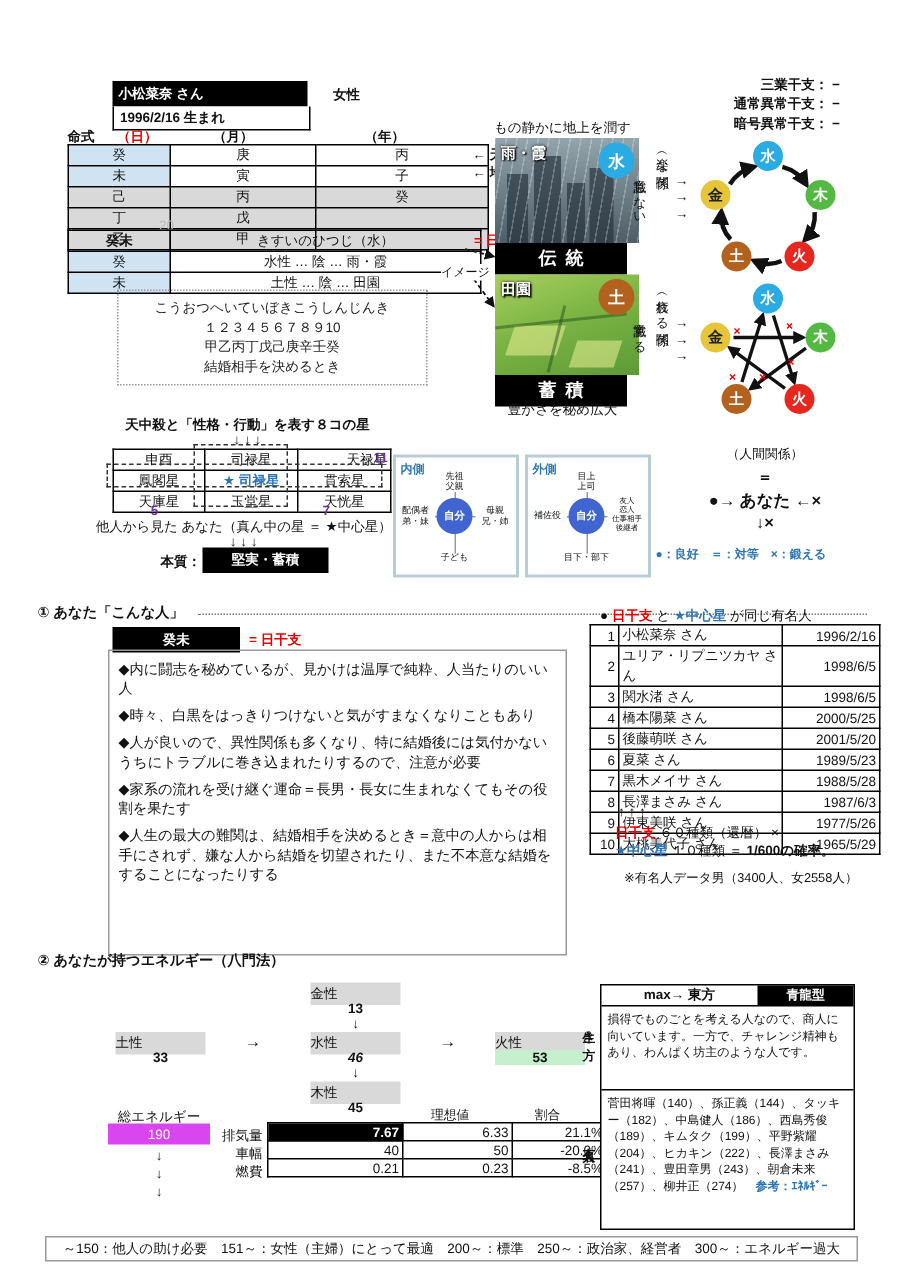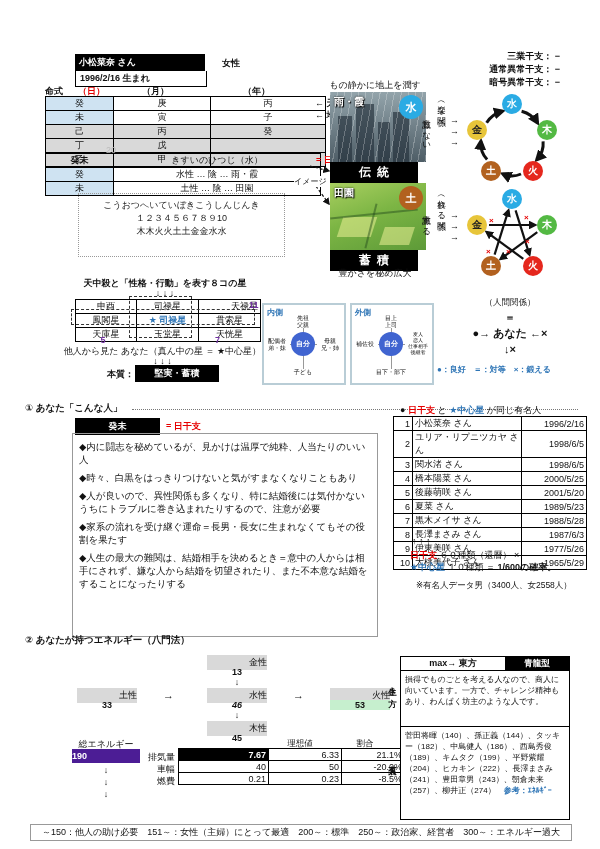--- a/index.html
+++ b/index.html
@@ -57,24 +57,24 @@
   .fam-line-v{position:absolute;top:14px;bottom:8px;left:39px;border-left:1px solid #999;}
   .fam-center{position:absolute;left:27px;top:27px;width:24px;height:24px;border-radius:50%;background:#4064d0;
               color:#fff;font-size:7px;font-weight:bold;display:flex;align-items:center;justify-content:center;}
   .fam-lab{position:absolute;font-size:6px;line-height:6.5px;text-align:center;background:#fff;}
   
   .dotline{border-bottom:1.5px dotted #777;}
   .badge-black{background:#000;color:#fff;font-weight:bold;text-align:center;width:85px;padding:2px 0;}
   .kona-box{border:1px solid #999;padding:6px 6px;font-size:9.5px;line-height:13px;}
   .kona-box p{margin:0 0 5px 0;}
   
-  .flow-box{background:#d9d9d9;width:60px;text-align:right;padding:1px 0;}
+  .flow-box{background:#d9d9d9;width:60px;text-align:left;padding:1px 0;}
   .flow-val{width:60px;text-align:center;font-weight:bold;}
   .flow-val-green{background:#c6efce;}
-  .total-box{background:#4c1d95;color:#fff;font-weight:bold;text-align:left;width:68px;padding:2px 0;}
+  .total-box{background:#d946ef;color:#fff;font-weight:normal;text-align:center;width:68px;padding:2px 0;}
   .eng-black{background:#000;color:#fff;font-weight:bold;}
   
   .style-box{position:absolute;left:400px;top:656px;width:168px;height:162px;border:1px solid #000;background:#fff;}
   .style-head{display:flex;border-bottom:1px solid #000;height:13px;}
   .style-head .lft{flex:1;text-align:center;font-weight:bold;line-height:13px;font-size:9px;}
   .style-head .rgt{width:64px;background:#000;color:#fff;font-weight:bold;text-align:center;line-height:13px;font-size:8.5px;}
   .style-txt{padding:3px 4px;font-size:8px;line-height:11px;}
   .style-div{border-top:1px solid #000;}
   .bottom-bar{border:1px solid #999;text-align:center;line-height:15px;font-size:9px;}
 </style>
@@ -160,21 +160,22 @@
         </marker>
       </defs>
     <line x1="10" y1="26" x2="29" y2="31" stroke="#111" stroke-width="1.2" stroke-dasharray="3,2" marker-end="url(#ahd)"></line>
     <line x1="10" y1="38" x2="29" y2="64" stroke="#111" stroke-width="1.2" stroke-dasharray="3,2" marker-end="url(#ahd)"></line>
   </svg>
   <div class="abs" style="left:294px;top:176px;font-size:8px;background:#fff;">イメージ</div>
 
   <div class="abs mnemo" style="left:78px;top:193px;width:205px;height:57px;">
     <div>こうおつへいていぼきこうしんじんき</div>
     <div>１２３４５６７８９10</div>
-    <div>木木火火土土金金水水</div>
+    <div>甲乙丙丁戊己庚辛壬癸</div>
+    <div>結婚相手を決めるとき</div>
   </div>
 
   <div class="abs center" style="left:305px;top:79px;width:140px;">もの静かに地上を潤す</div>
   <div class="photo" style="left:330px;top:92px;">
     <div class="img img-water">
       <div class="bld" style="left:8px;width:14px;height:46px;"></div>
       <div class="bld" style="left:26px;width:18px;height:58px;"></div>
       <div class="bld" style="left:48px;width:12px;height:40px;"></div>
       <div class="bld" style="left:63px;width:16px;height:50px;"></div>
       <div class="rain"></div>

